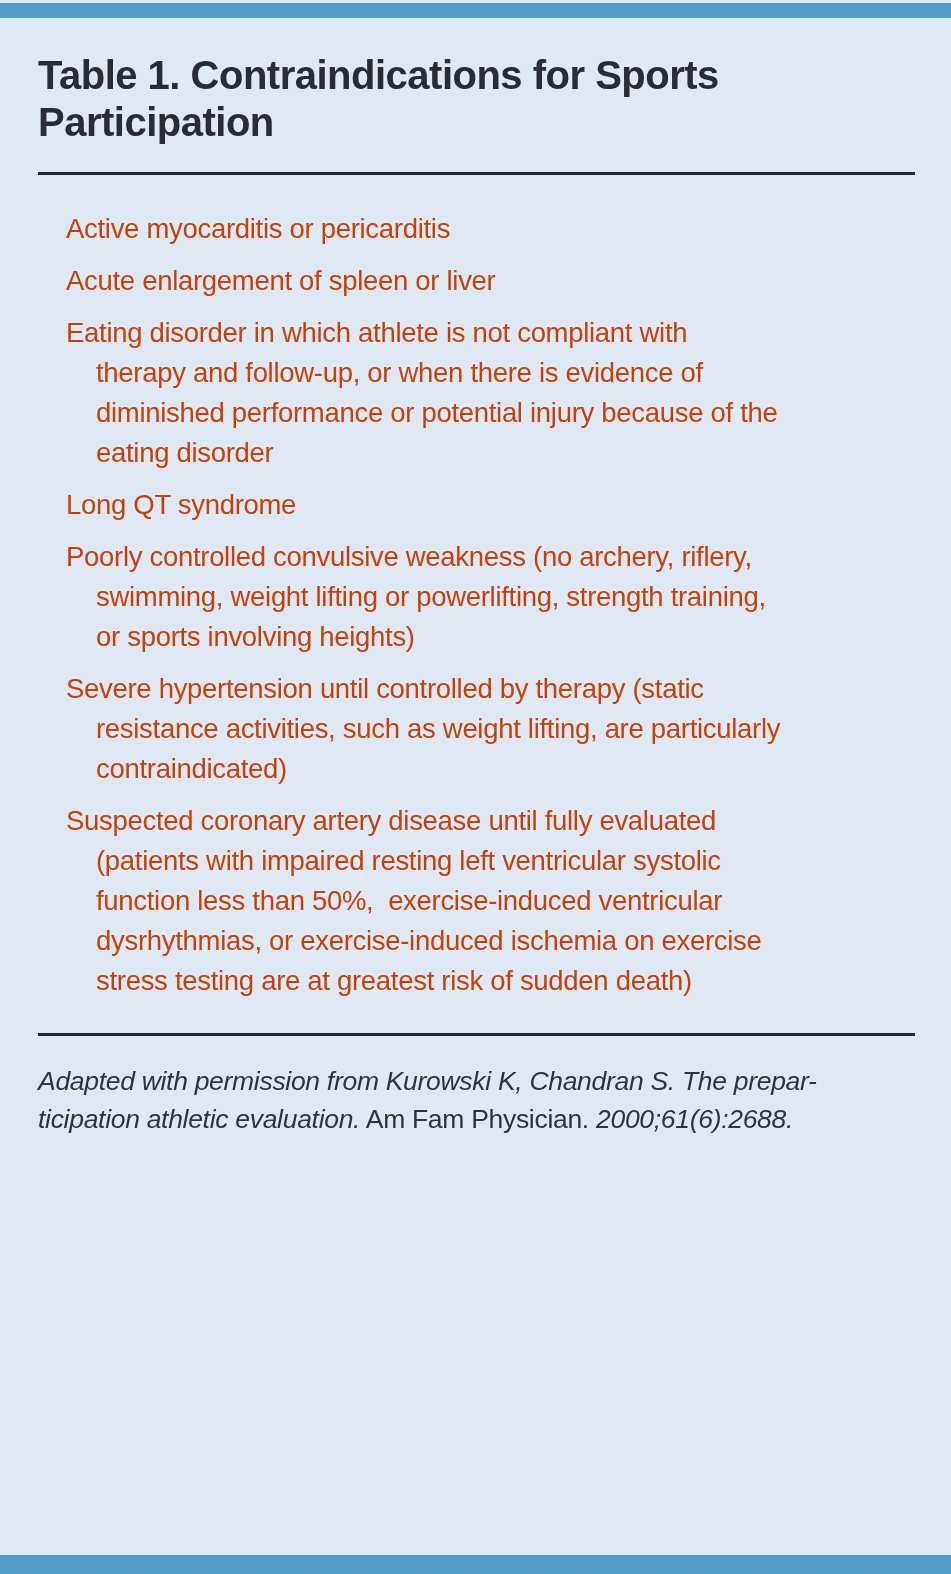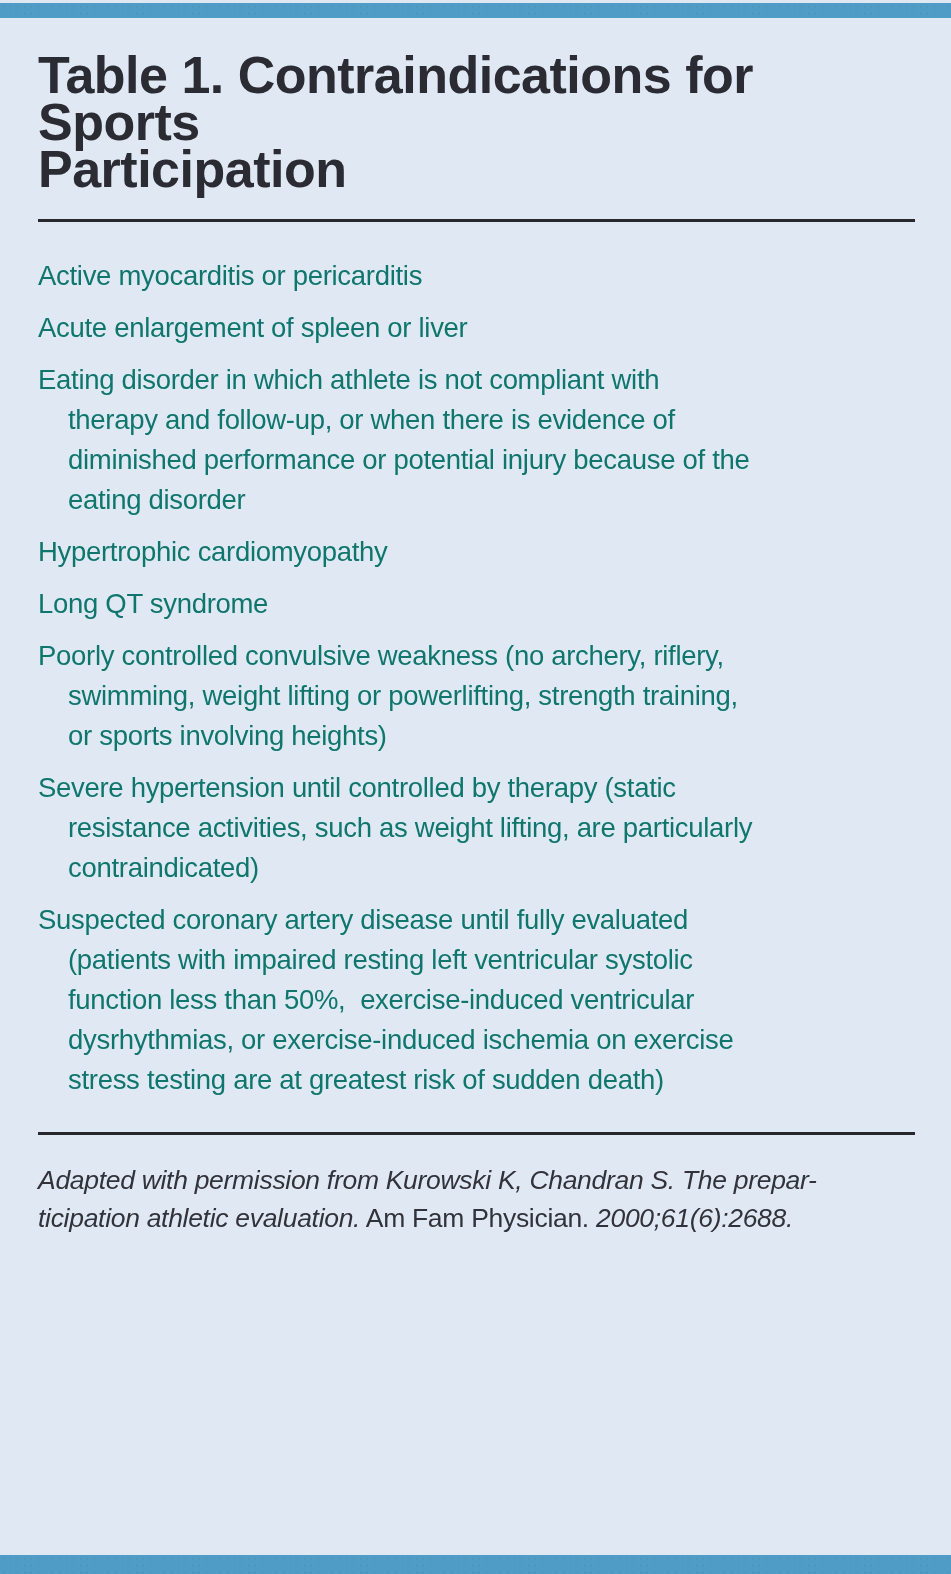--- a/index.html
+++ b/index.html
@@ -32,21 +32,21 @@
     height: 19px;
   }
   .content {
     position: absolute;
     top: 0;
     left: 38px;
     width: 877px;
   }
   .table-title {
     margin: 52px 0 0 0;
-    font-size: 52px;
+    font-size: 40px;
     line-height: 47px;
     font-weight: bold;
     letter-spacing: -0.5px;
     color: #2b2b33;
     white-space: pre-line;
   }
   .rule {
     height: 0;
     border: none;
     border-top: 3px solid #27272e;
@@ -54,25 +54,26 @@
   }
   .rule.under-title { margin-top: 26px; }
   .rule.above-footnote { margin-top: 32px; }
   .items {
     margin-top: 34px;
   }
   .item {
     font-size: 27.5px;
     line-height: 40px;
     letter-spacing: -0.3px;
-    color: #0f766e;
+    color: #c2410c;
     padding-left: 30px;
     text-indent: -30px;
     white-space: pre-line;
     margin-bottom: 12px;
+    margin-left: 28px;
   }
   .item:last-child { margin-bottom: 0; }
   .footnote {
     margin-top: 26px;
     font-size: 26.5px;
     line-height: 38px;
     letter-spacing: -0.3px;
     color: #32323a;
     white-space: pre-line;
   }
@@ -93,21 +94,20 @@
 
     <hr class="rule under-title">
 
     <div class="items">
       <div class="item">Active myocarditis or pericarditis</div>
       <div class="item">Acute enlargement of spleen or liver</div>
       <div class="item">Eating disorder in which athlete is not compliant with
 therapy and follow-up, or when there is evidence of
 diminished performance or potential injury because of the
 eating disorder</div>
-      <div class="item">Hypertrophic cardiomyopathy</div>
       <div class="item">Long QT syndrome</div>
       <div class="item">Poorly controlled convulsive weakness (no archery, riflery,
 swimming, weight lifting or powerlifting, strength training,
 or sports involving heights)</div>
       <div class="item">Severe hypertension until controlled by therapy (static
 resistance activities, such as weight lifting, are particularly
 contraindicated)</div>
       <div class="item">Suspected coronary artery disease until fully evaluated
 (patients with impaired resting left ventricular systolic
 function less than 50%,&nbsp; exercise-induced ventricular

